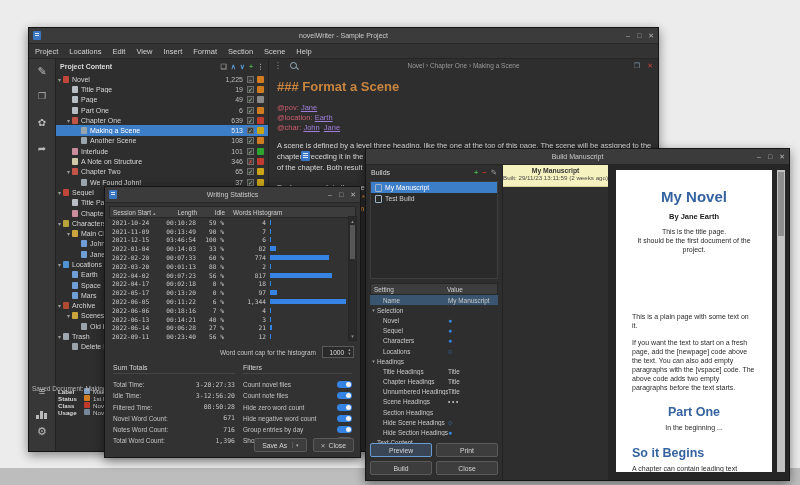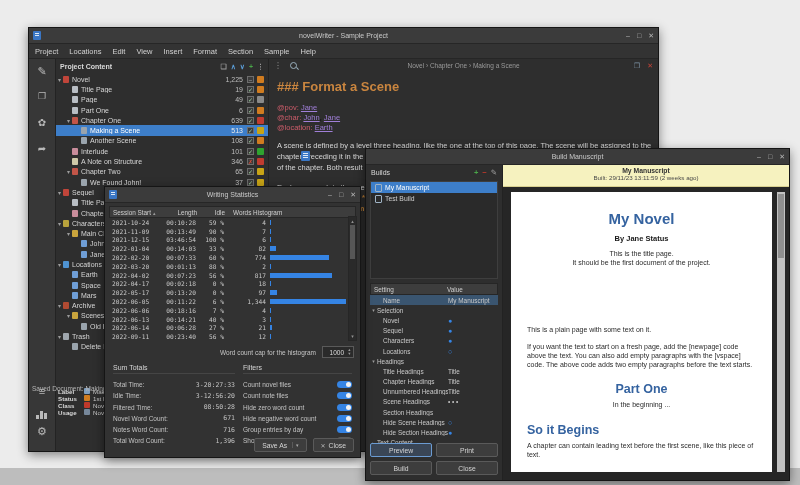--- a/index.html
+++ b/index.html
@@ -108,21 +108,21 @@
   .srow{height:10.2px;display:flex;align-items:center;font-size:6.4px;color:#c9c9c9;}
   .srow.sel{background:#3a5570;}
   .srow .sarr{width:7px;font-size:5px;color:#9a9a9a;text-align:center;flex:none;}
   .srow .slabel{flex:1;white-space:nowrap;overflow:hidden;}
   .srow.item .slabel{padding-left:6px;}
   .srow .sval{width:50px;flex:none;white-space:nowrap;}
   .sval.dot-on{color:#3584e4;font-size:7px;} .sval.dot-off{color:#3584e4;font-size:7px;}
   .bbtns{position:absolute;left:4px;right:4px;bottom:5px;display:grid;grid-template-columns:1fr 1fr;gap:4px;}
   .bbtn{height:12px;background:#3d3d3d;border:1px solid #5a5a5a;color:#d5d5d5;font-size:6.8px;display:flex;align-items:center;justify-content:center;border-radius:2px;}
   .bbtn.accent{border-color:#6b9bd2;background:#3a4656;}
-  .bright{flex:1;display:flex;flex-direction:column;min-width:0;}
+  .bright{flex:1;display:flex;flex-direction:row;min-width:0;}
   .banner{height:21px;background:#f6f2bf;border-bottom:1px solid #d8d090;text-align:center;}
   .banner .b1{font-size:6.8px;font-weight:bold;color:#333;padding-top:2px;}
   .banner .b2{font-size:6.2px;color:#4a4a4a;}
   .preview{flex:1;background:#262626;position:relative;}
   .page{position:absolute;left:8px;top:5px;right:17px;bottom:8px;background:#fff;padding:10px 16px;overflow:hidden;}
   .pscroll{position:absolute;right:4px;top:5px;bottom:8px;width:8px;background:#c2c2c2;}
   .pscroll i{position:absolute;left:1px;right:1px;top:2px;height:64px;background:#8f8f8f;display:block;}
   .ptitle{font-size:15px;font-weight:bold;color:#3563a0;text-align:center;margin-top:8px;}
   .pby{font-size:7.5px;font-weight:bold;color:#1a1a1a;text-align:center;margin-top:7px;}
   .pline{font-size:7px;color:#2b2b2b;text-align:center;line-height:9px;}
@@ -154,21 +154,21 @@
   </div>
   <div class="menubar">
 
   <span class="mitem">Project</span>
       <span class="mitem">Locations</span>
       <span class="mitem">Edit</span>
       <span class="mitem">View</span>
       <span class="mitem">Insert</span>
       <span class="mitem">Format</span>
       <span class="mitem">Section</span>
-      <span class="mitem">Sample</span>
+      <span class="mitem">Scene</span>
       <span class="mitem">Help</span>
     </div>
   <div class="mainbody">
     <div class="sidebar">
       <div class="sbi" style="top:6px;">✎</div>
       <div class="sbi" style="top:32px;font-size:9px;">❐</div>
       <div class="sbi" style="top:58px;font-size:10px;">✿</div>
       <div class="sbi" style="top:84px;font-size:10px;">➦</div>
       <div class="sbi" style="top:326px;">≡</div>
       <div class="sbars" style="top:351px;">
@@ -442,24 +442,24 @@
         </span>
       </div>
       <div class="doc">
         <div class="h3">### Format a Scene</div>
         <div>
 
         <div class="metaline">
               <span><span class=" kw">@pov:</span><span> </span><span class=" ref">Jane</span></span>
             </div>
             <div class="metaline">
-              <span><span class=" kw">@char:</span><span> </span><span class=" ref">John</span><span>, </span><span class=" ref">Jane</span></span>
+              <span><span class=" kw">@location:</span><span> </span><span class=" ref">Earth</span></span>
             </div>
             <div class="metaline">
-              <span><span class=" kw">@location:</span><span> </span><span class=" ref">Earth</span></span>
+              <span><span class=" kw">@char:</span><span> </span><span class=" ref">John</span><span>, </span><span class=" ref">Jane</span></span>
             </div>
           </div>
         <div class="para">A scene is defined by a level three heading, like the one at the top of this page. The scene will be assigned to the chapter preceding it in the project tree. The scene document can be sorted after the chapter document, or as a child of the chapter. Both result in the same output in the end, so it is a matter of preference.</div>
         <div style="margin-top:9px;">
 
         <div class="p2line">
               <span><span>Each paragraph in the scene i</span></span>
             </div>
             <div class="p2line">
               <span><span>like </span><span class=" fmt-b">**bold**</span><span>, </span><span class=" fmt-i">_italic_</span><span> and </span><span class=" fmt-b">**_</span></span>
@@ -593,21 +593,21 @@
       </div>
     </div>
     <div class="bright">
       <div class="banner">
         <div class="b1">My Manuscript</div>
         <div class="b2">Built: 29/11/23 13:11:59 (2 weeks ago)</div>
       </div>
       <div class="preview">
         <div class="page">
           <div class="ptitle">My Novel</div>
-          <div class="pby">By Jane Status</div>
+          <div class="pby">By Jane Earth</div>
           <div class="pl1">
 
           <div class="pline">This is the title page.</div>
               <div class="pline">It should be the first document of the project.</div>
             </div>
           <div class="pgap"></div>
           <div class="ppar">This is a plain page with some text on it.</div>
           <div class="ppar">If you want the text to start on a fresh page, add the [newpage] code above the text. You can also add empty paragraphs with the [vspace] code. The above code adds two empty paragraphs before the text starts.</div>
           <div class="ph1">Part One</div>
           <div class="psub">In the beginning ...</div>

